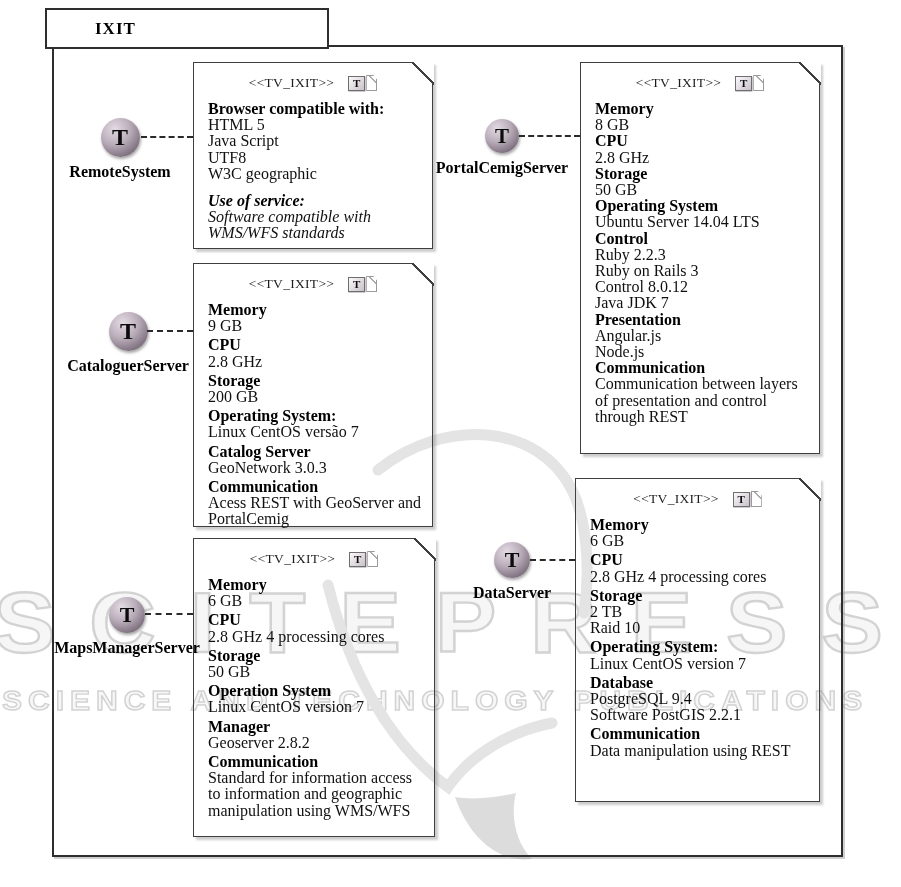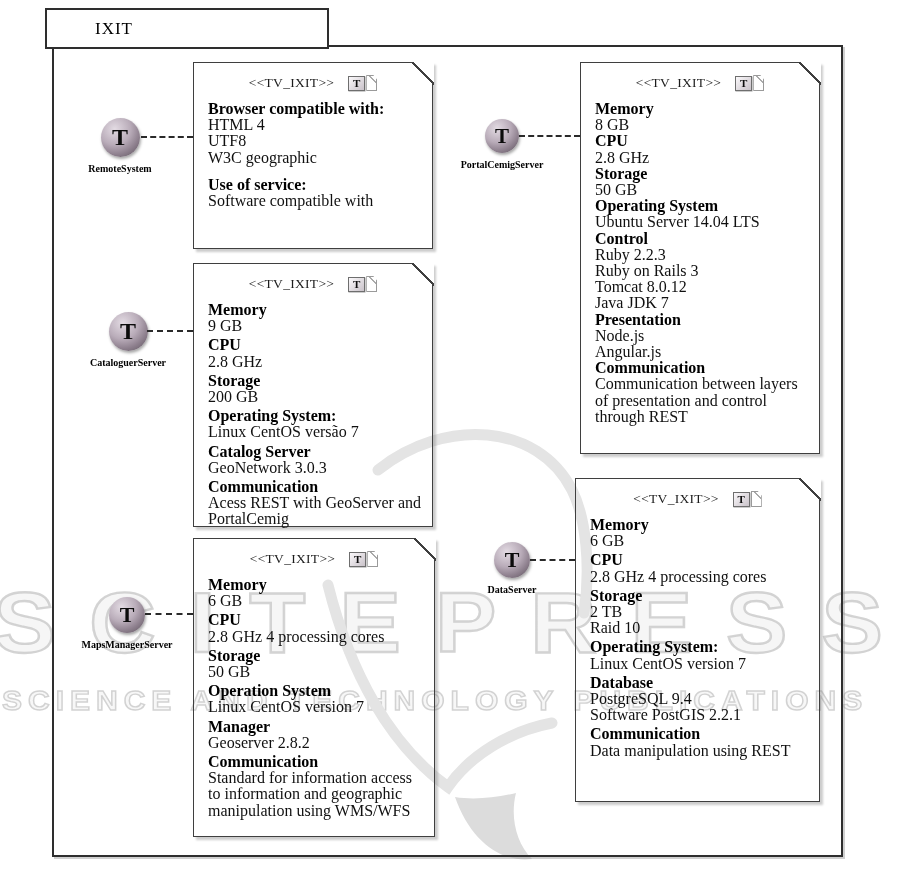--- a/index.html
+++ b/index.html
@@ -28,21 +28,21 @@
     position:absolute; left:52px; top:45px; width:787px; height:808px;
     border:2px solid #2e2e2e; z-index:2; background:transparent;
     box-shadow:2px 2px 0 rgba(150,150,150,0.45);
   }
   #frame-tab {
     position:absolute; left:45px; top:8px; width:280px; height:37px;
     border:2px solid #2e2e2e; background:#ffffff; z-index:3;
     display:flex; align-items:center;
   }
   #frame-tab .t {
-    padding-left:48px; font-size:17px; font-weight:normal; letter-spacing:1px; color:#000;
+    padding-left:48px; font-size:17px; font-weight:bold; letter-spacing:1px; color:#000;
   }
 
   
   .note {
     position:absolute; z-index:2; border:1.5px solid #3f3f3f; background:transparent;
     box-shadow:2.5px 2.5px 2px rgba(130,130,130,0.4);
   }
   .note::before { 
     content:""; position:absolute; top:-1.5px; right:-1.5px; width:0; height:0;
     border-top:23px solid #ffffff; border-left:23px solid transparent;
@@ -67,38 +67,38 @@
   .tpage {
     width:11px; height:16px; margin-left:1px; position:relative;
     background:
       linear-gradient(225deg, transparent 4.2px, #aaa 4.2px, #aaa 5.4px, #fff 5.4px);
     border:1px solid #9a9a9a; box-sizing:border-box;
     clip-path:polygon(0 0, 64% 0, 100% 30%, 100% 100%, 0 100%);
   }
   .note-body { padding:7px 10px 6px 14px; font-size:16px; line-height:16.2px; color:#101010; }
   .grp .lbl { font-weight:bold; color:#000; }
   .note.gap3 .grp + .grp { margin-top:3px; }
-  .note.gap10 .grp + .grp { margin-top:11px; }
+  .note.gap10 .grp + .grp { margin-top:11px;font-style:italic; }
 
   #note-remote     { left:193px; top:62px;  width:238px; height:185px; }
   #note-cataloguer { left:193px; top:263px; width:238px; height:262px; }
   #note-maps       { left:193px; top:538px; width:240px; height:297px; }
   #note-portal     { left:580px; top:62px;  width:238px; height:390px; }
   #note-data       { left:575px; top:478px; width:243px; height:322px; }
 
   
   .comp { position:absolute; z-index:2; width:150px; display:flex; flex-direction:column; align-items:center; }
   .sphere {
     border-radius:50%;
     background:radial-gradient(circle at 35% 28%, #e3dbe3 0%, #b9acb9 42%, #8d7f8d 68%, #574e57 100%);
     display:flex; align-items:center; justify-content:center;
     color:#0b0b0b; font-weight:bold; font-family:"Liberation Serif",serif;
     box-shadow:1px 2px 3px rgba(0,0,0,0.35);
   }
-  .clabel { margin-top:6px; font-weight:bold; font-size:10px; color:#000; text-align:right; }
+  .clabel { margin-top:6px; font-weight:bold; font-size:16px; color:#000; text-align:right; }
 
   #comp-remote     { left:45px;  top:118px; }
   #comp-portal     { left:427px; top:119px; }
   #comp-cataloguer { left:53px;  top:312px; }
   #comp-maps       { left:52px;  top:597px; }
   #comp-data       { left:437px; top:542px; }
   #comp-remote .sphere, #comp-cataloguer .sphere { width:39px; height:39px; font-size:24px; }
   #comp-portal .sphere { width:34px; height:34px; font-size:21px; }
   #comp-maps .sphere, #comp-data .sphere { width:36px; height:36px; font-size:22px; }
 
@@ -169,27 +169,29 @@
     <div class="note-head">
       <span class="stereo">&lt;&lt;TV_IXIT&gt;&gt;</span>
       <span class="ticon">
           <span class="tsq">T</span>
           <span class="tpage"></span>
         </span>
     </div>
     <div class="note-body">
       <div class="grp">
         <div class="lbl">Browser compatible with:</div>
-        <div class="val">HTML 4</div>
+        <div class="val">HTML 5</div>
+        <div class="val">Java Script</div>
         <div class="val">UTF8</div>
         <div class="val">W3C geographic</div>
       </div>
       <div class="grp">
         <div class="lbl">Use of service:</div>
         <div class="val">Software compatible with</div>
+        <div class="val">WMS/WFS standards</div>
       </div>
     </div>
   </div>
 
   <div class="note gap3" id="note-cataloguer">
     <div class="note-head">
       <span class="stereo">&lt;&lt;TV_IXIT&gt;&gt;</span>
       <span class="ticon">
           <span class="tsq">T</span>
           <span class="tpage"></span>
@@ -281,27 +283,27 @@
         <div class="val">50 GB</div>
       </div>
       <div class="grp">
         <div class="lbl">Operating System</div>
         <div class="val">Ubuntu Server 14.04 LTS</div>
       </div>
       <div class="grp">
         <div class="lbl">Control</div>
         <div class="val">Ruby 2.2.3</div>
         <div class="val">Ruby on Rails 3</div>
-        <div class="val">Tomcat 8.0.12</div>
+        <div class="val">Control 8.0.12</div>
         <div class="val">Java JDK 7</div>
       </div>
       <div class="grp">
         <div class="lbl">Presentation</div>
+        <div class="val">Angular.js</div>
         <div class="val">Node.js</div>
-        <div class="val">Angular.js</div>
       </div>
       <div class="grp">
         <div class="lbl">Communication</div>
         <div class="val">Communication between layers of presentation and control through REST</div>
       </div>
     </div>
   </div>
 
   <div class="note gap3" id="note-data">
     <div class="note-head">

